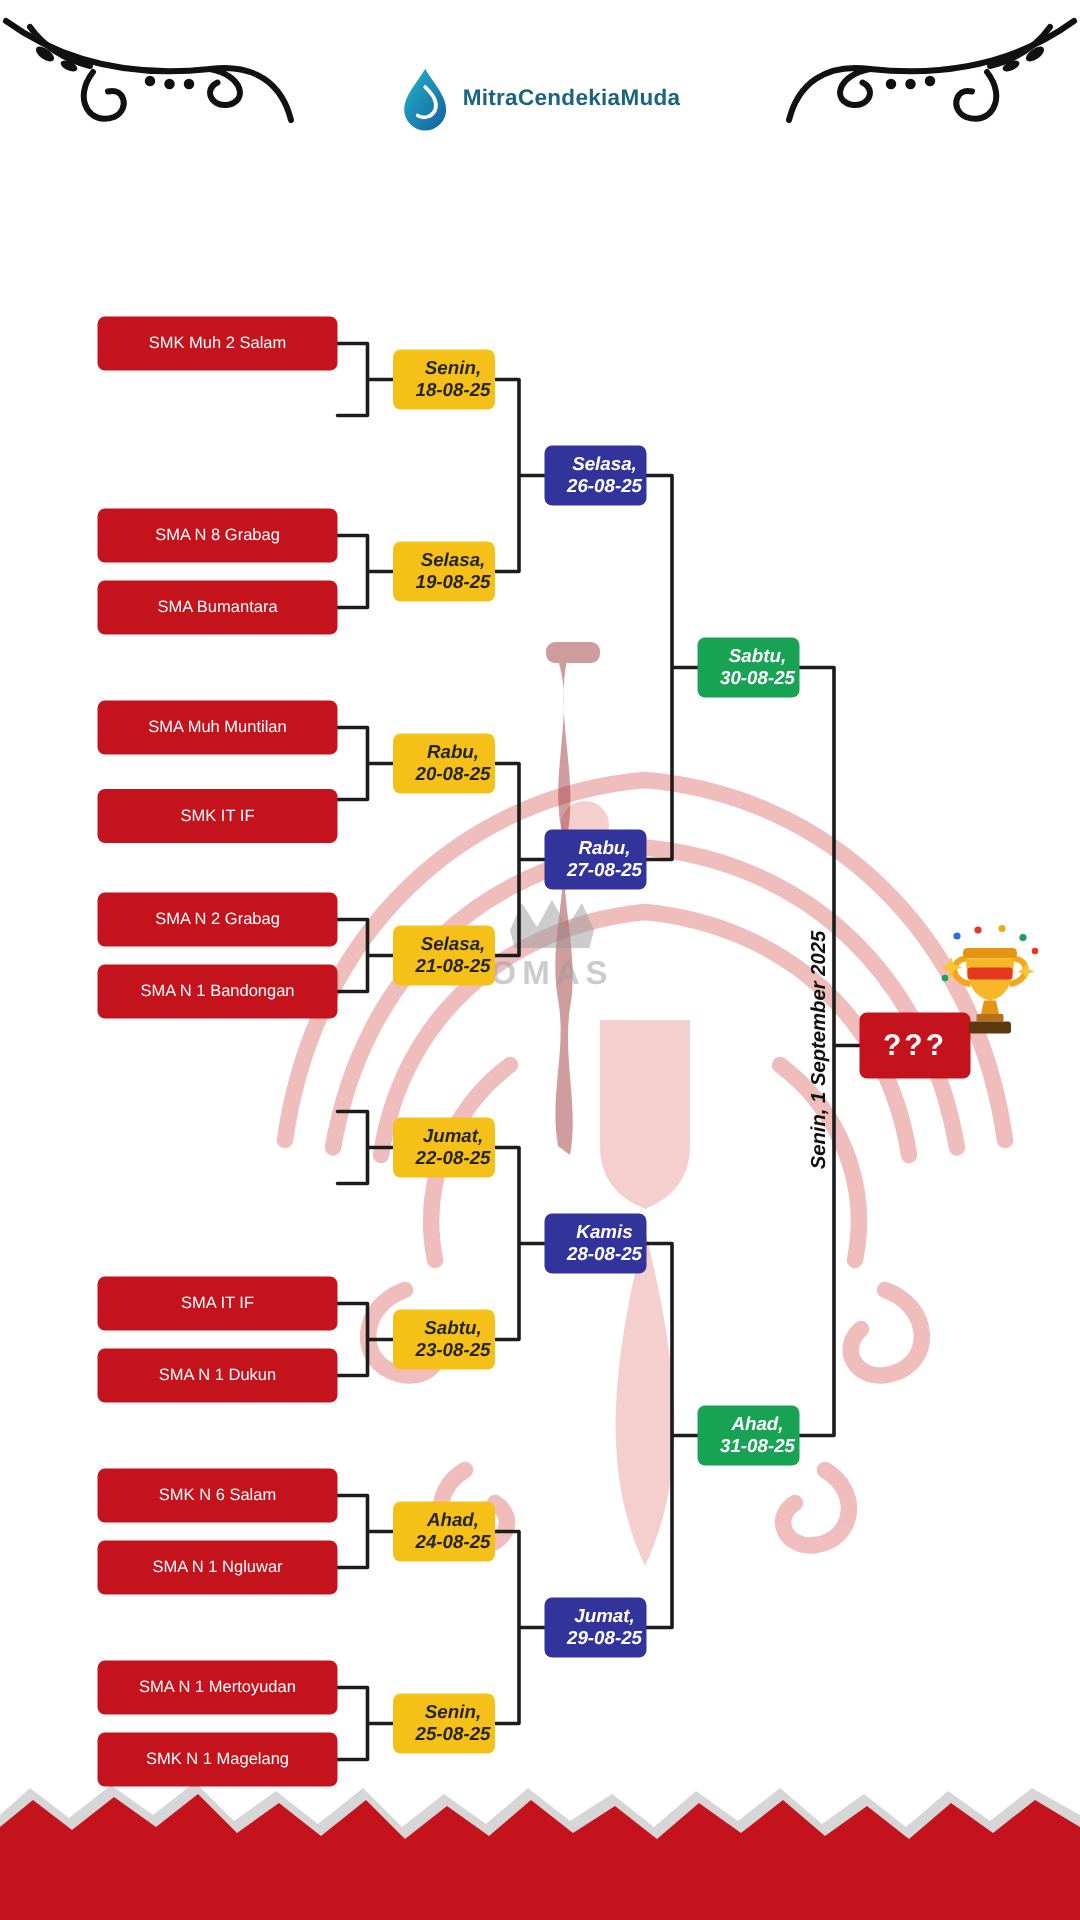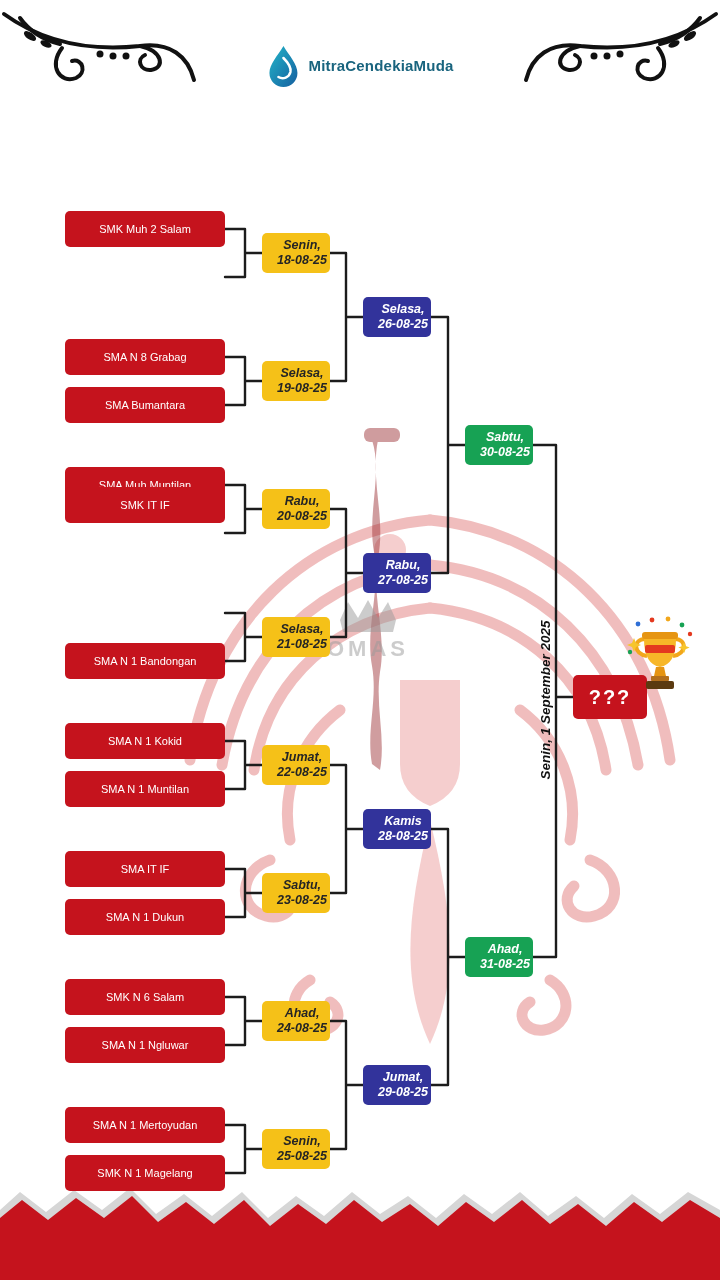--- a/index.html
+++ b/index.html
@@ -145,24 +145,23 @@
       M330,1021 H346 V1149 H330 M346,1085 H363
       M431,317 H448 V573 H431 M448,445 H465
       M431,829 H448 V1085 H431 M448,957 H465
       M533,445 H556 V957 H533 M556,697 H573"></path>
   </svg>
 
   <div class="box team" style="top:211px">SMK Muh 2 Salam</div>
   <div class="box team" style="top:339px">SMA N 8 Grabag</div>
   <div class="box team" style="top:467px">SMA Muh Muntilan</div>
   <div class="box team" style="top:387px">SMA Bumantara</div>
-  <div class="box team" style="top:487px">SMK IT IF</div>
+  <div class="box team" style="top:526px">SMK IT IF</div>
+  <div class="box team" style="top:595px">SMA N 2 Grabag</div>
   <div class="box team" style="top:643px">SMA N 1 Bandongan</div>
-  <div class="box team" style="top:723px">SMA N 1 Kokid</div>
-  <div class="box team" style="top:771px">SMA N 1 Muntilan</div>
   <div class="box team" style="top:851px">SMA IT IF</div>
   <div class="box team" style="top:899px">SMA N 1 Dukun</div>
   <div class="box team" style="top:979px">SMK N 6 Salam</div>
   <div class="box team" style="top:1027px">SMA N 1 Ngluwar</div>
   <div class="box team" style="top:1107px">SMA N 1 Mertoyudan</div>
   <div class="box team" style="top:1155px">SMK N 1 Magelang</div>
 
   <div class="box date yellow" style="top:233px">
       <span>Senin,</span>
       <span>18-08-25</span>

